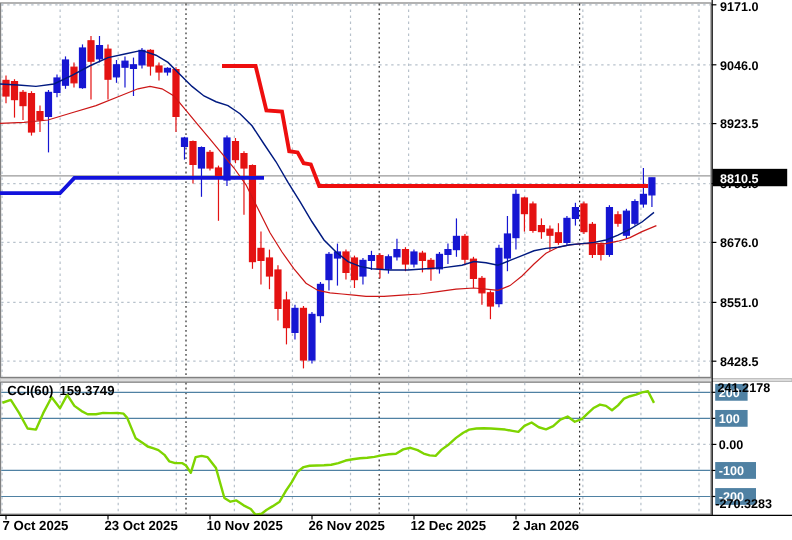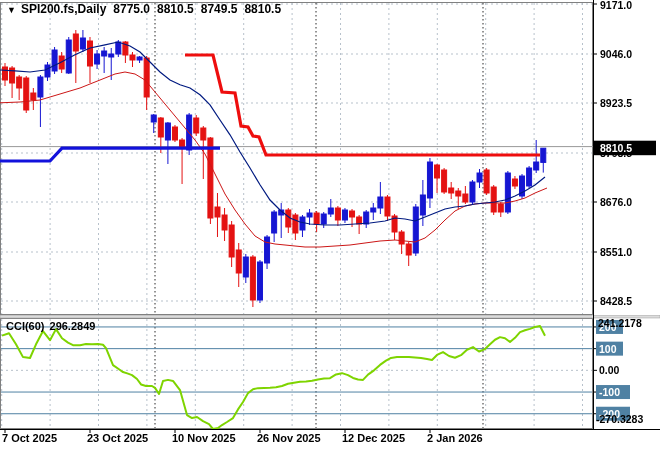--- a/index.html
+++ b/index.html
@@ -268,20 +268,17 @@
       <line x1="175" y1="430" x2="175" y2="433" stroke="#000000"></line>
       <text x="172" y="442" class="date">10 Nov 2025</text>
       <line x1="260" y1="430" x2="260" y2="433" stroke="#000000"></line>
       <text x="257" y="442" class="date">26 Nov 2025</text>
       <line x1="345" y1="430" x2="345" y2="433" stroke="#000000"></line>
       <text x="342" y="442" class="date">12 Dec 2025</text>
       <line x1="430" y1="430" x2="430" y2="433" stroke="#000000"></line>
       <text x="427" y="442" class="date">2 Jan 2026</text>
     </svg>
 
-  <div class="hdr">
-    <span class="mark">▼</span><span>SPI200.fs,Daily</span><span class="num">8775.0</span><span class="num">8810.5</span><span class="num">8749.5</span><span class="num">8810.5</span>
-  </div>
 
   <div class="ind-label">
-    <span>CCI(60)</span><span class="val">296.2849</span>
+    <span>CCI(60)</span><span class="val">159.3749</span>
   </div>
 </div>
 
 </body></html>

